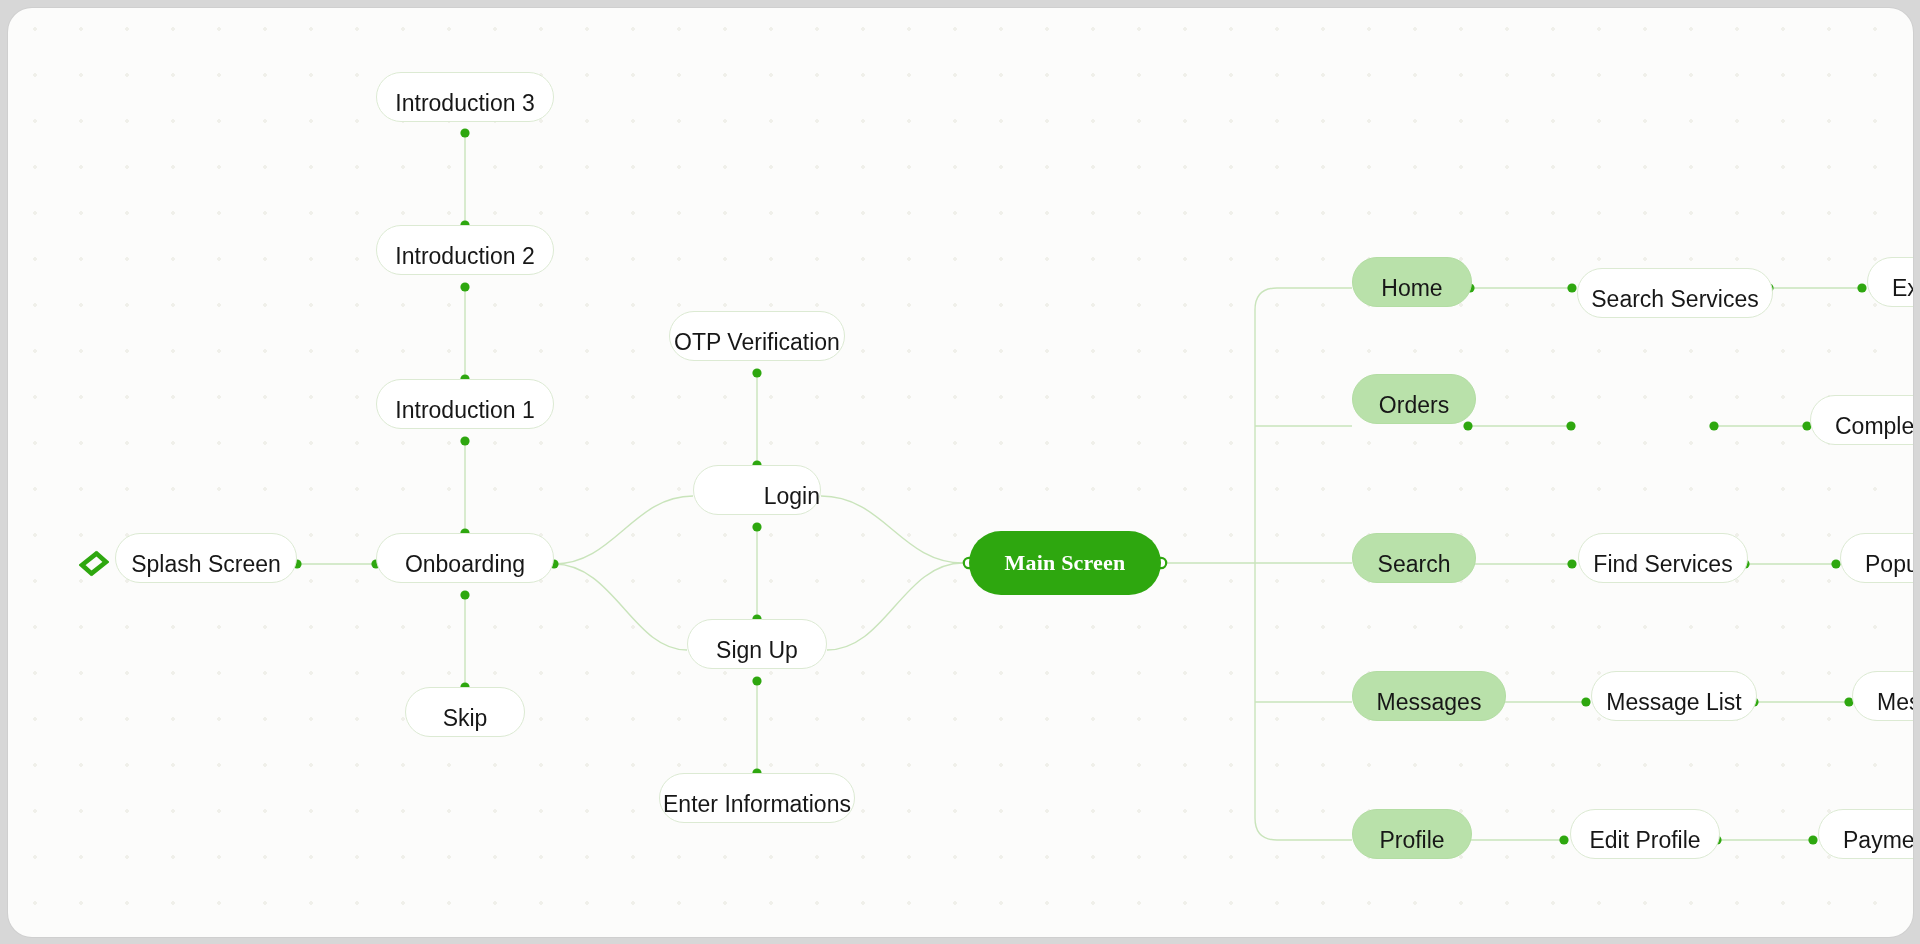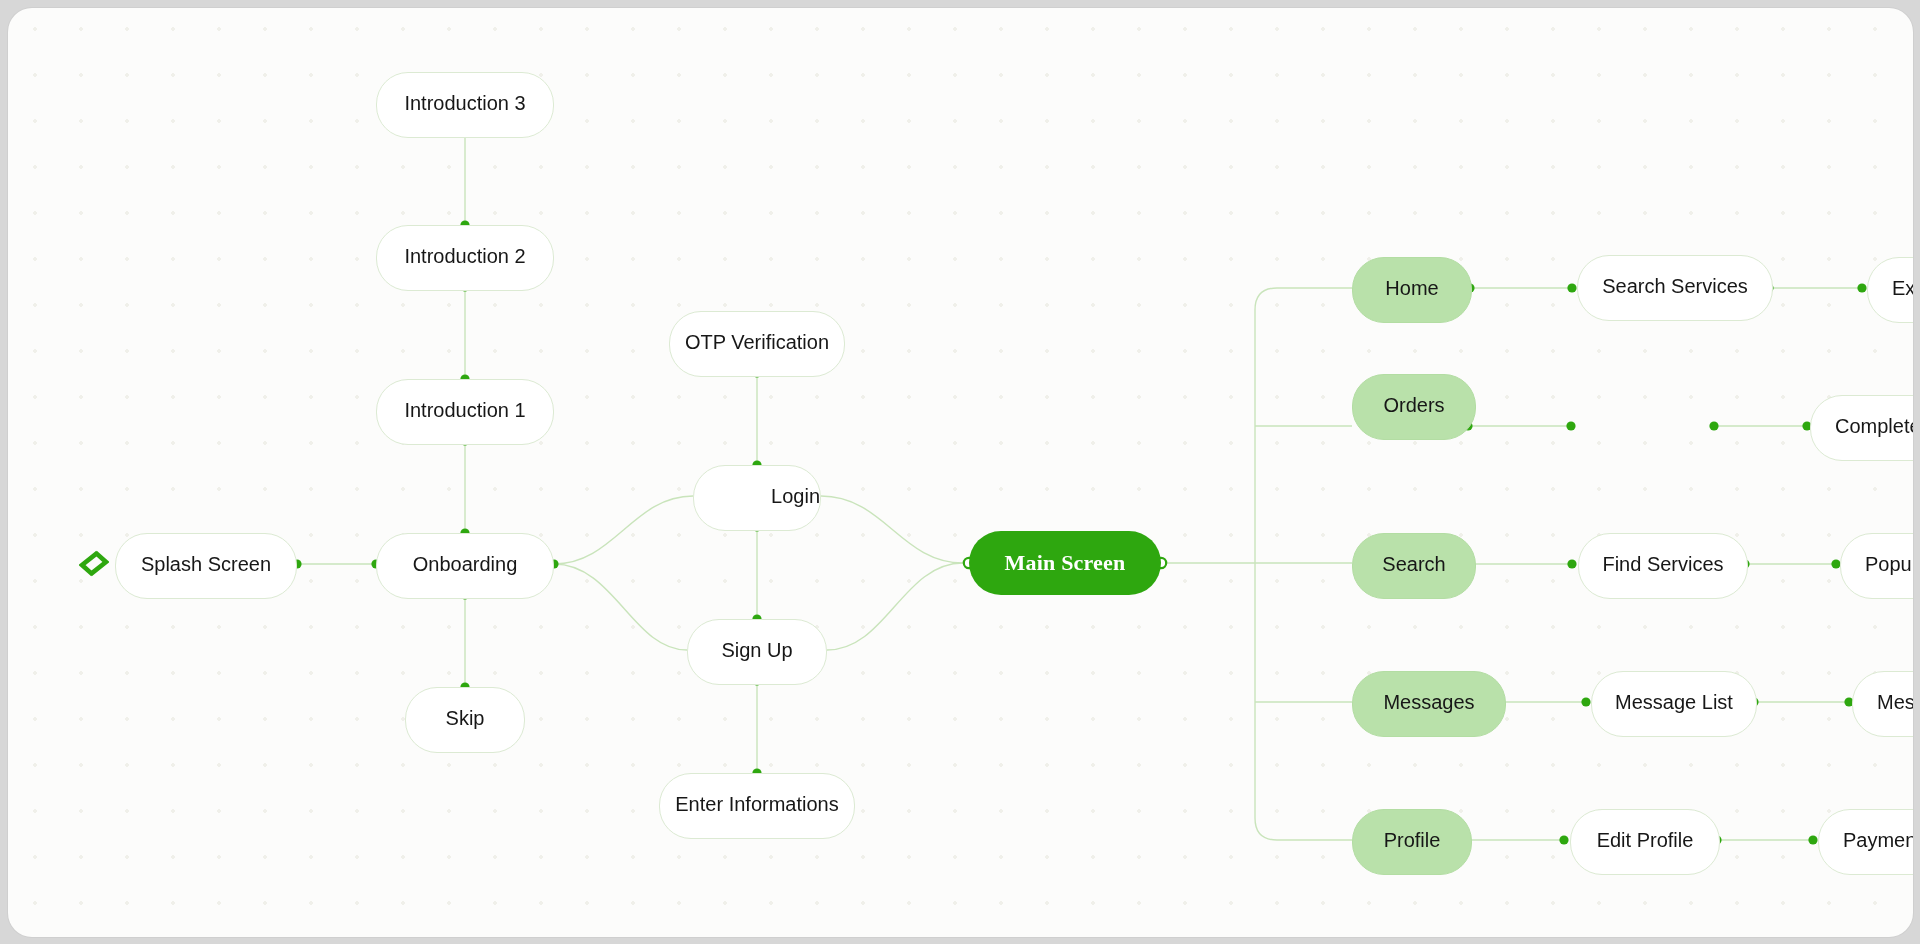--- a/index.html
+++ b/index.html
@@ -8,23 +8,23 @@
   
   .panel{position:absolute;left:8px;top:8px;width:1905px;height:929px;background:#fcfcfb;
     border-radius:24px;overflow:hidden;box-shadow:0 0 0 1px #cfcfcf;}
   .stage{position:absolute;left:-8px;top:-8px;width:1920px;height:944px;
     background-image:radial-gradient(#f0f0ea 1.6px, transparent 1.6px);
     background-size:46px 46px;background-position:12px 6px;}
   
   .screen-frame{position:absolute;inset:0;border-radius:16px;box-shadow:0 0 0 80px #000;
     pointer-events:none;z-index:50;}
   svg.wires{position:absolute;left:0;top:0;z-index:1;}
-  .pill{position:absolute;z-index:2;box-sizing:border-box;height:66px;line-height:60px;
+  .pill{position:absolute;z-index:2;box-sizing:border-box;height:50px;line-height:60px;
     background:#ffffff;border:1px solid #dcead3;border-radius:32px;color:#171717;
-    font-size:20px;text-align:center;white-space:nowrap;cursor:pointer;}
+    font-size:23px;text-align:center;white-space:nowrap;cursor:pointer;}
   .pill.section{background:#b9e1aa;border-color:#b3dda3;}
   .pill.primary{height:64px;line-height:64px;background:#2ea70f;border:none;color:#ffffff;
     font-weight:bold;font-size:22px;letter-spacing:.2px;}
   .pill.clipped{text-align:left;padding-left:24px;}
   .logo{position:absolute;z-index:2;}
 </style>
 </head>
 <body>
 
 <div class="gutter"></div>
@@ -122,21 +122,21 @@
       <div class="pill" style="left: 669px; top: 311px; width: 176px;">OTP Verification</div>
       <div class="pill" style="left: 693px; top: 465px; width: 128px; text-align: right;">Login</div>
       <div class="pill" style="left: 687px; top: 619px; width: 140px;">Sign Up</div>
       <div class="pill" style="left: 659px; top: 773px; width: 196px;">Enter Informations</div>
       <div class="pill primary" style="left: 969px; top: 531px; width: 192px; font-family: Liberation Serif, serif;">Main Screen</div>
       <div class="pill section" style="left: 1352px; top: 257px; width: 120px;">Home</div>
       <div class="pill section" style="left: 1352px; top: 374px; width: 124px;">Orders</div>
       <div class="pill section" style="left: 1352px; top: 533px; width: 124px;">Search</div>
       <div class="pill section" style="left: 1352px; top: 671px; width: 154px;">Messages</div>
       <div class="pill section" style="left: 1352px; top: 809px; width: 120px;">Profile</div>
-      <div class="pill" style="left: 1577px; top: 255px; width: 196px;">Search Services</div>
+      <div class="pill" style="left: 1577px; top: 268px; width: 196px;">Search Services</div>
       <div class="pill" style="left: 1578px; top: 533px; width: 170px;">Find Services</div>
       <div class="pill" style="left: 1591px; top: 671px; width: 166px;">Message List</div>
       <div class="pill" style="left: 1570px; top: 809px; width: 150px;">Edit Profile</div>
       <div class="pill clipped" style="left: 1867px; top: 257px; width: 180px;">Exp</div>
       <div class="pill clipped" style="left: 1810px; top: 395px; width: 204px;">Complete</div>
       <div class="pill clipped" style="left: 1840px; top: 533px; width: 216px;">Popula</div>
       <div class="pill clipped" style="left: 1852px; top: 671px; width: 220px;">Mess</div>
       <div class="pill clipped" style="left: 1818px; top: 809px; width: 220px;">Payment</div>
     </div>
   <div class="screen-frame"></div>

